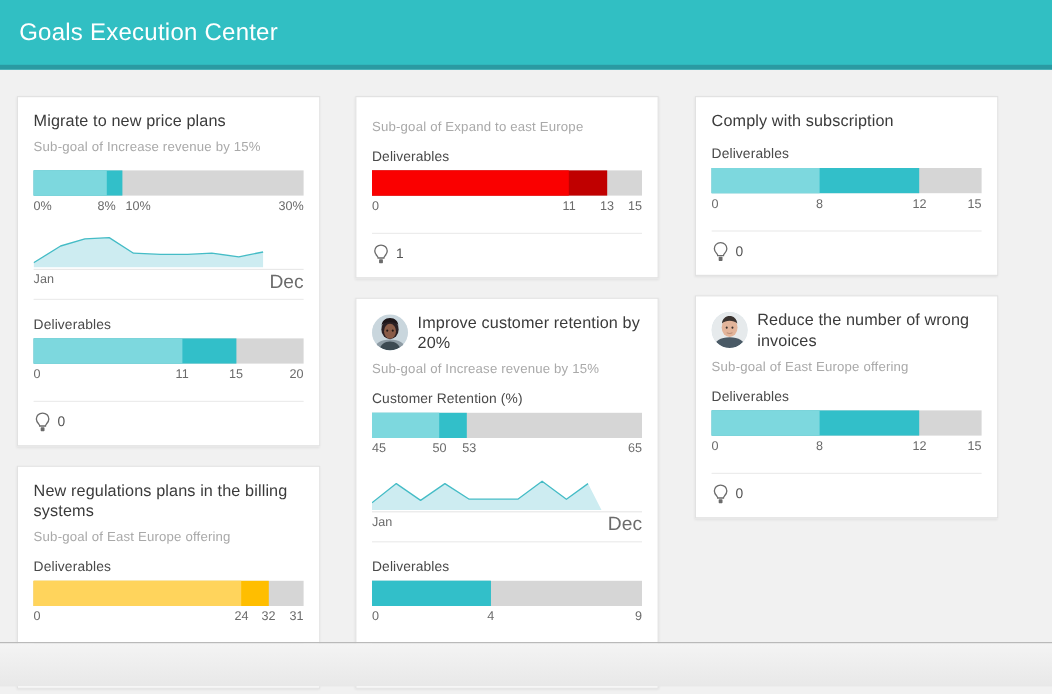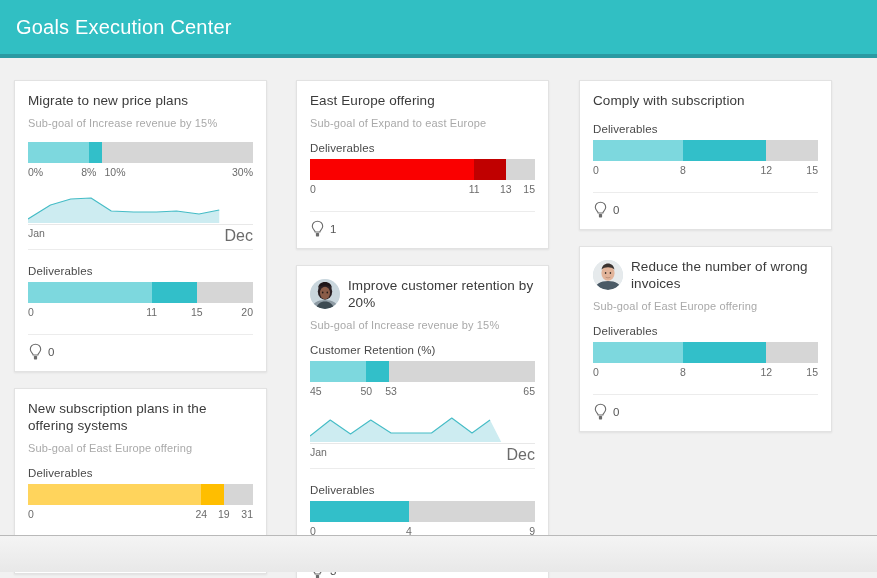--- a/index.html
+++ b/index.html
@@ -206,52 +206,49 @@
               <svg width="15" height="18" viewBox="0 0 15 18">
                 <path d="M7.5 1.2c-3 0-5.2 2.2-5.2 5 0 2 1.1 3.2 2 4.2.5.6.8 1 .8 1.6h4.8c0-.6.3-1 .8-1.6.9-1 2-2.2 2-4.2 0-2.8-2.2-5-5.2-5z" fill="none" stroke="#6b6b6b" stroke-width="1.1"></path>
                 <rect x="5.9" y="13" width="3.2" height="3.4" rx=".6" fill="#6b6b6b"></rect>
               </svg>
             </span>
             <span class="foot-count">0</span>
           </div>
         </div>
         <div class="card" id="card-new-subscription-plans">
           <div class="card-head">
-            <div class="card-title">New subscription plans in the offering systems</div>
+            <div class="card-title">New regulations plans in the billing systems</div>
           </div>
           <div class="card-sub">Sub-goal of East Europe offering</div>
           <div class="metric">
             <div class="metric-label">Deliverables</div>
             <div class="bar" style="background:#D6D6D6">
               <div class="seg seg-dark" style="width:87%;background:#FFBE00"></div>
               <div class="seg seg-light" style="width:77%;background:#FFD45C"></div>
             </div>
             <div class="axis">
               <span class="tick left" style="left:0%">0</span>
               <span class="tick mid" style="left:77%">24</span>
-              <span class="tick mid" style="left:87%">19</span>
+              <span class="tick mid" style="left:87%">32</span>
               <span class="tick right" style="left:100%">31</span>
             </div>
           </div>
           <div class="card-foot">
             <span class="bulb">
               <svg width="15" height="18" viewBox="0 0 15 18">
                 <path d="M7.5 1.2c-3 0-5.2 2.2-5.2 5 0 2 1.1 3.2 2 4.2.5.6.8 1 .8 1.6h4.8c0-.6.3-1 .8-1.6.9-1 2-2.2 2-4.2 0-2.8-2.2-5-5.2-5z" fill="none" stroke="#6b6b6b" stroke-width="1.1"></path>
                 <rect x="5.9" y="13" width="3.2" height="3.4" rx=".6" fill="#6b6b6b"></rect>
               </svg>
             </span>
             <span class="foot-count">3</span>
           </div>
         </div>
       </div>
     <div class="column col-2">
         <div class="card" id="card-east-europe-offering">
-          <div class="card-head">
-            <div class="card-title">East Europe offering</div>
-          </div>
           <div class="card-sub">Sub-goal of Expand to east Europe</div>
           <div class="metric">
             <div class="metric-label">Deliverables</div>
             <div class="bar" style="background:#D6D6D6">
               <div class="seg seg-dark" style="width:87%;background:#C00000"></div>
               <div class="seg seg-light" style="width:73%;background:#FA0000"></div>
             </div>
             <div class="axis">
               <span class="tick left" style="left:0%">0</span>
               <span class="tick mid" style="left:73%">11</span>

